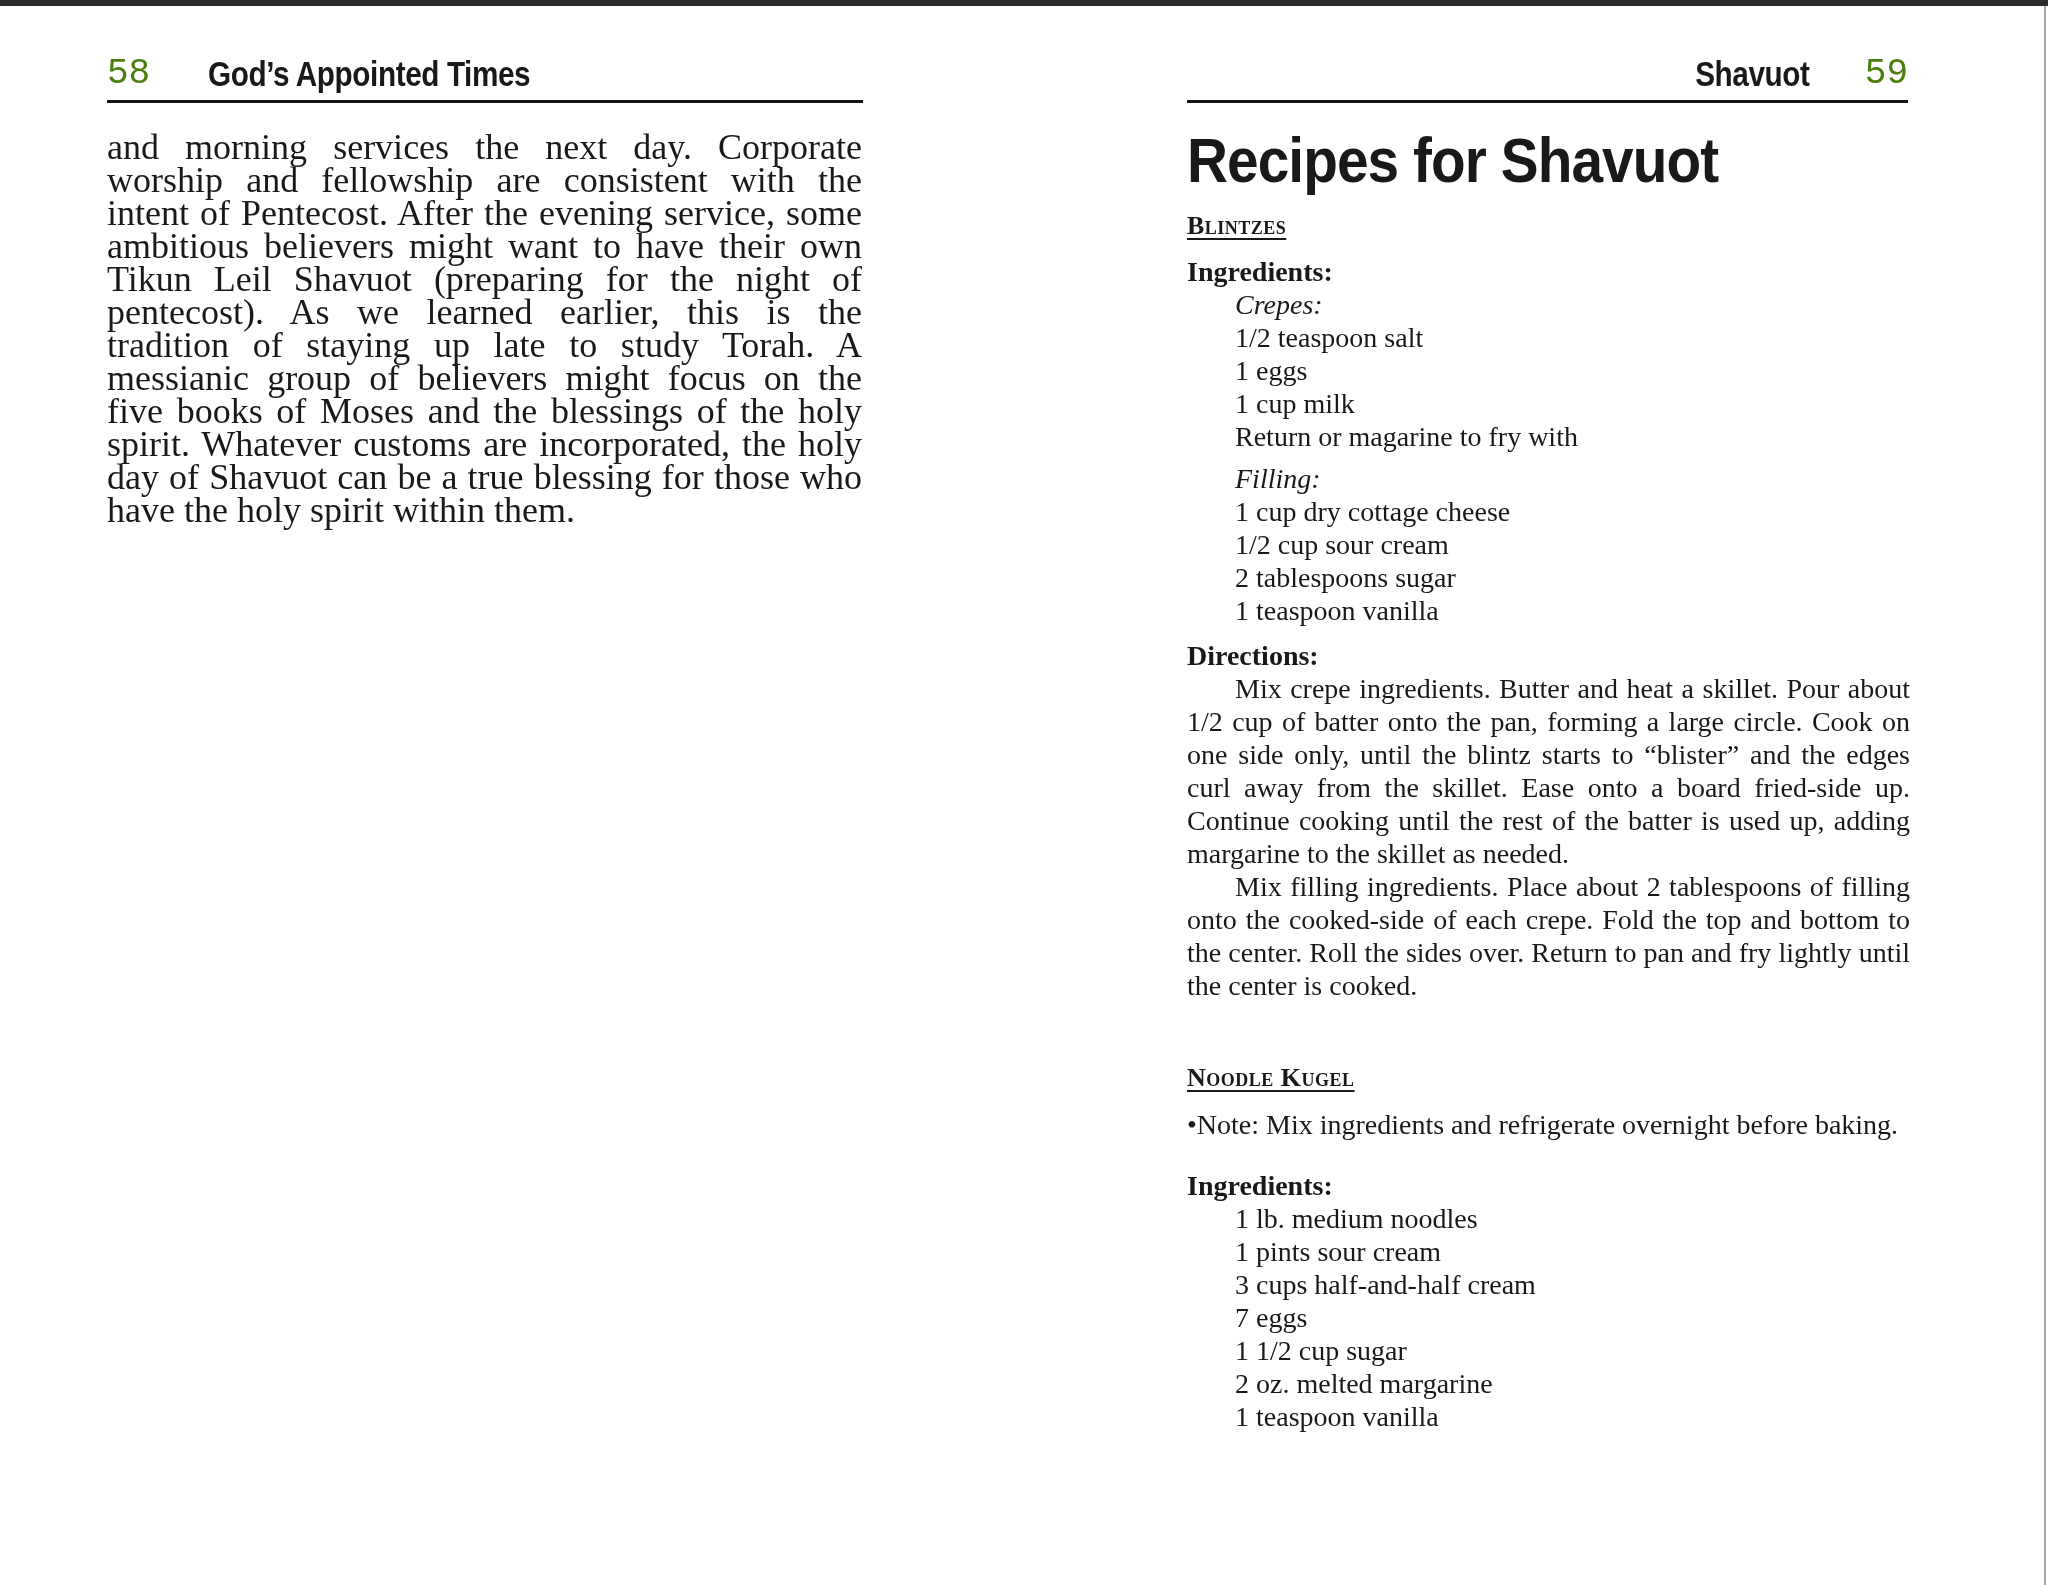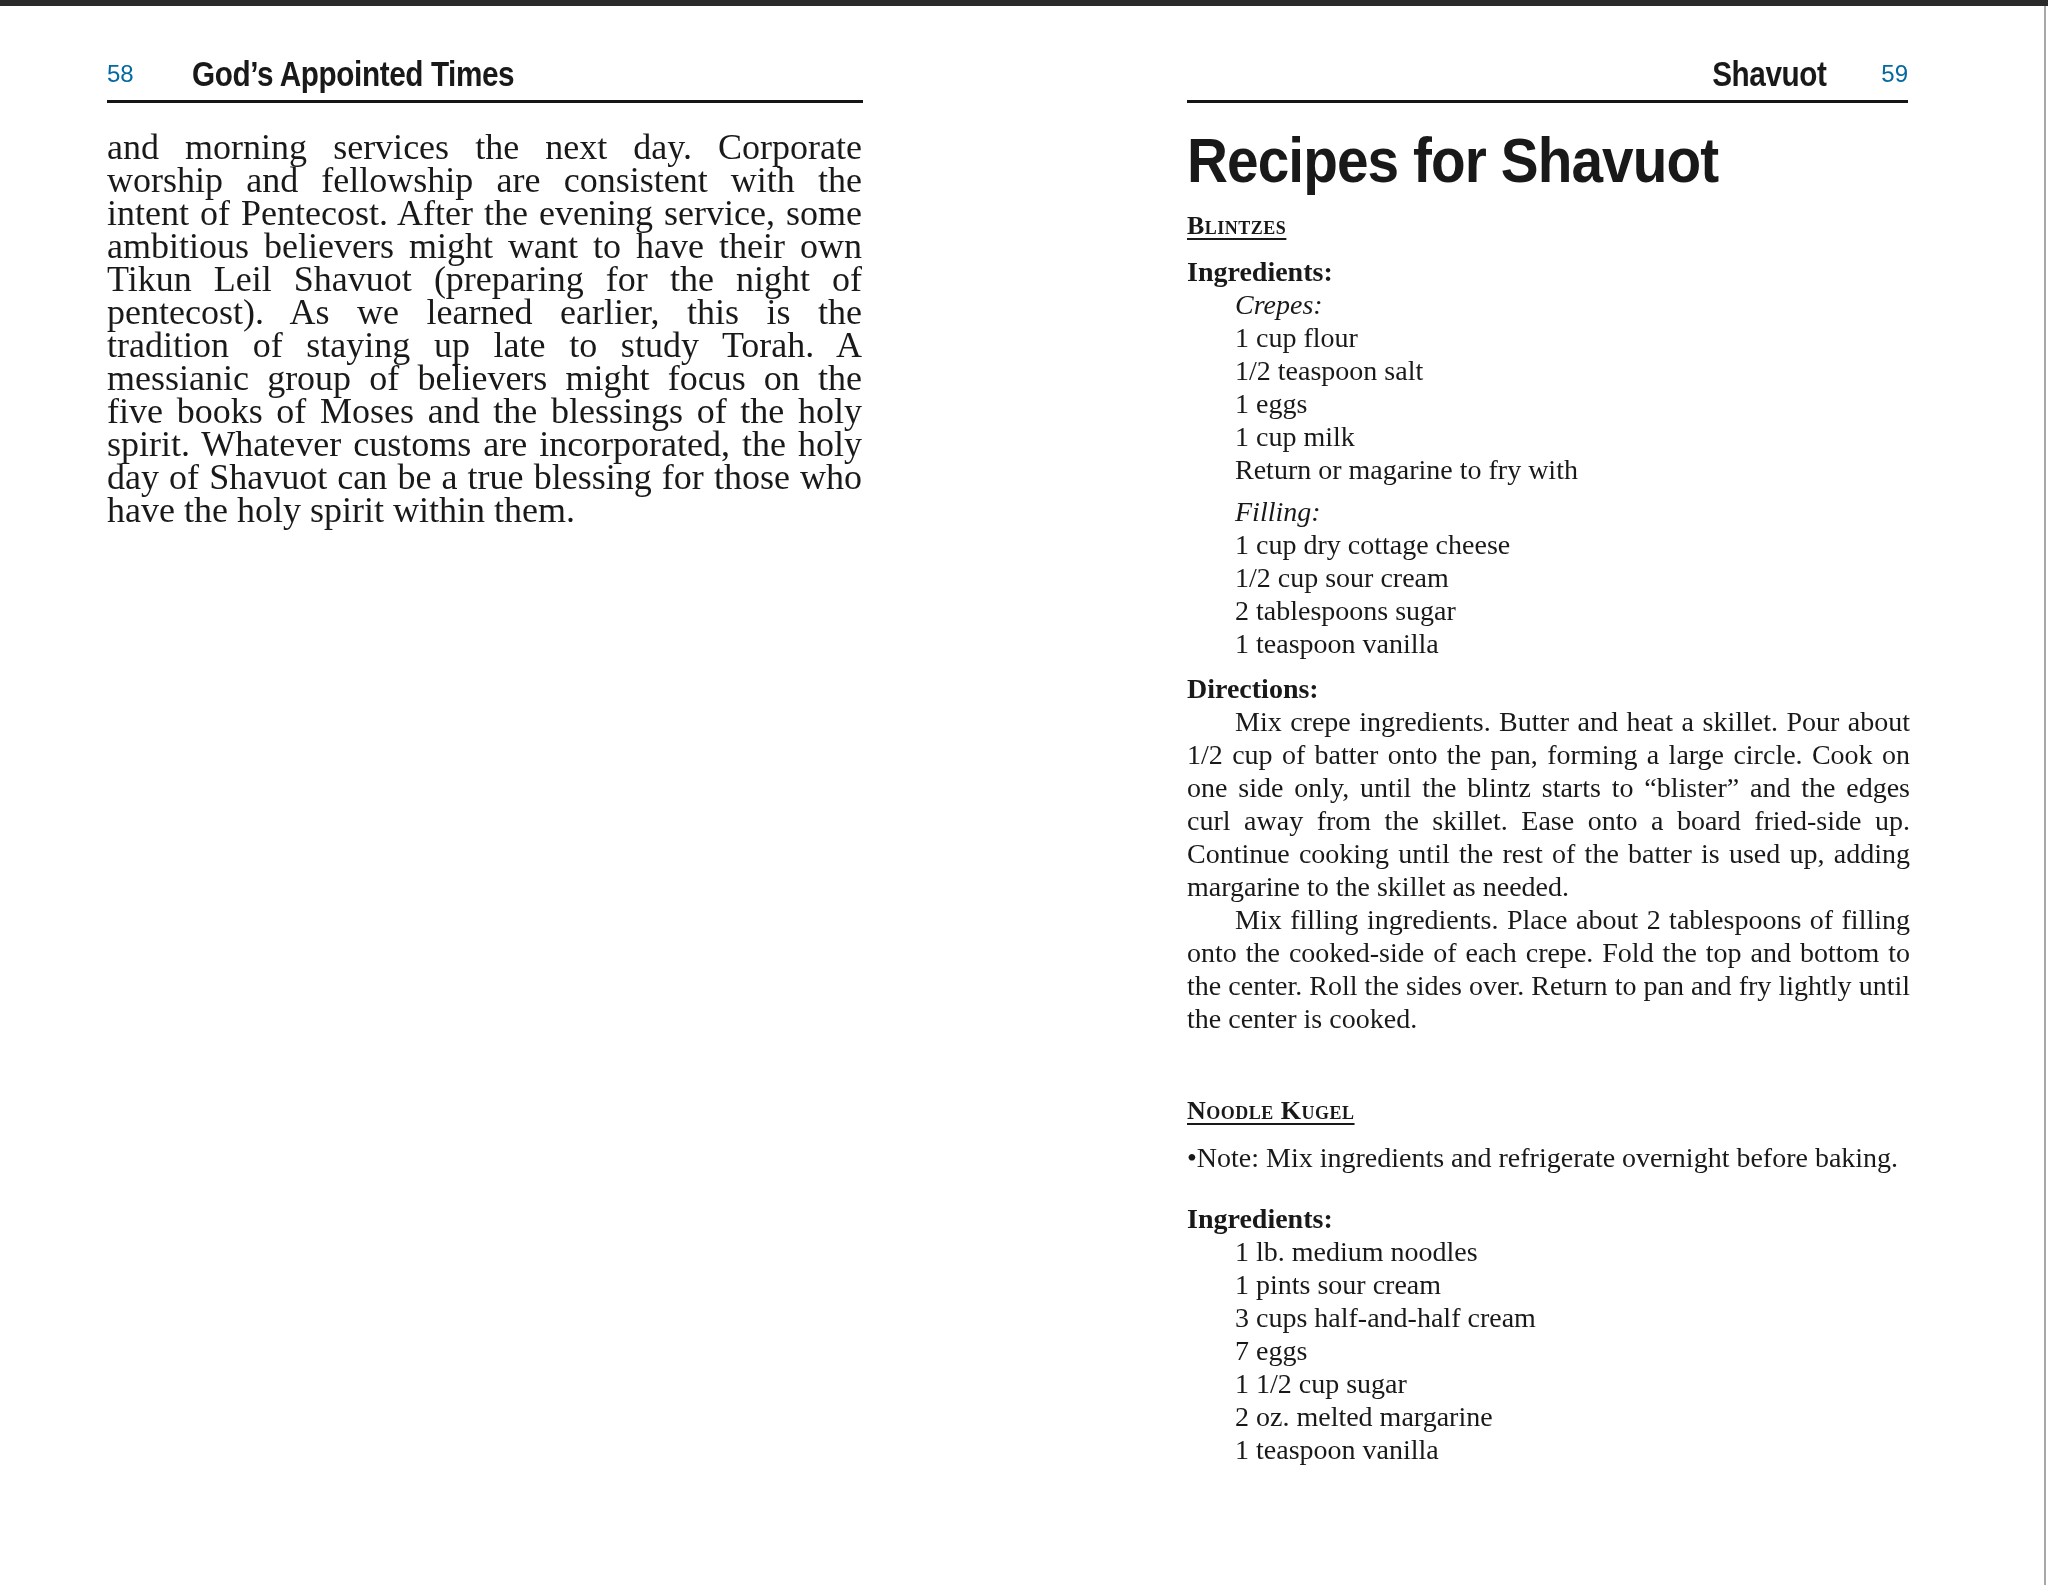--- a/index.html
+++ b/index.html
@@ -28,24 +28,24 @@
   .page-header {
     position: absolute;
     top: 50px;
     height: 50px;
     border-bottom: 3px solid #151515;
     white-space: nowrap;
   }
   .page-header.left  { left: 107px;  width: 756px; text-align: left; }
   .page-header.right { left: 1187px; width: 721px; text-align: right; }
   .page-num {
-    font-family: Liberation Sans, sans-serif;
-    font-size: 24px;
+    font-family: Liberation Mono, monospace;
+    font-size: 36px;
     line-height: 48px;
-    color: #0369a1;
+    color: #4d7c0f;
     display: inline-block;
     vertical-align: bottom;
   }
   .sans-cond {
     font-family: "Liberation Sans", sans-serif;
     font-weight: 700;
     display: inline-block;
     letter-spacing: -0.5px;
   }
   .header-title {
@@ -137,21 +137,20 @@
     <h1 class="main-heading sans-cond">Recipes for Shavuot</h1>
 
     
     <div>
       <div><span class="recipe-name">Blintzes</span></div>
 
       <div class="section-label">Ingredients:</div>
 
       <div class="ing-group">
         <div class="group-label">Crepes:</div>
-        <div class="ing-line">1 cup flour</div>
         <div class="ing-line">1/2 teaspoon salt</div>
         <div class="ing-line">1 eggs</div>
         <div class="ing-line">1 cup milk</div>
         <div class="ing-line">Return or magarine to fry with</div>
       </div>
 
       <div class="ing-group second">
         <div class="group-label">Filling:</div>
         <div class="ing-line">1 cup dry cottage cheese</div>
         <div class="ing-line">1/2 cup sour cream</div>

